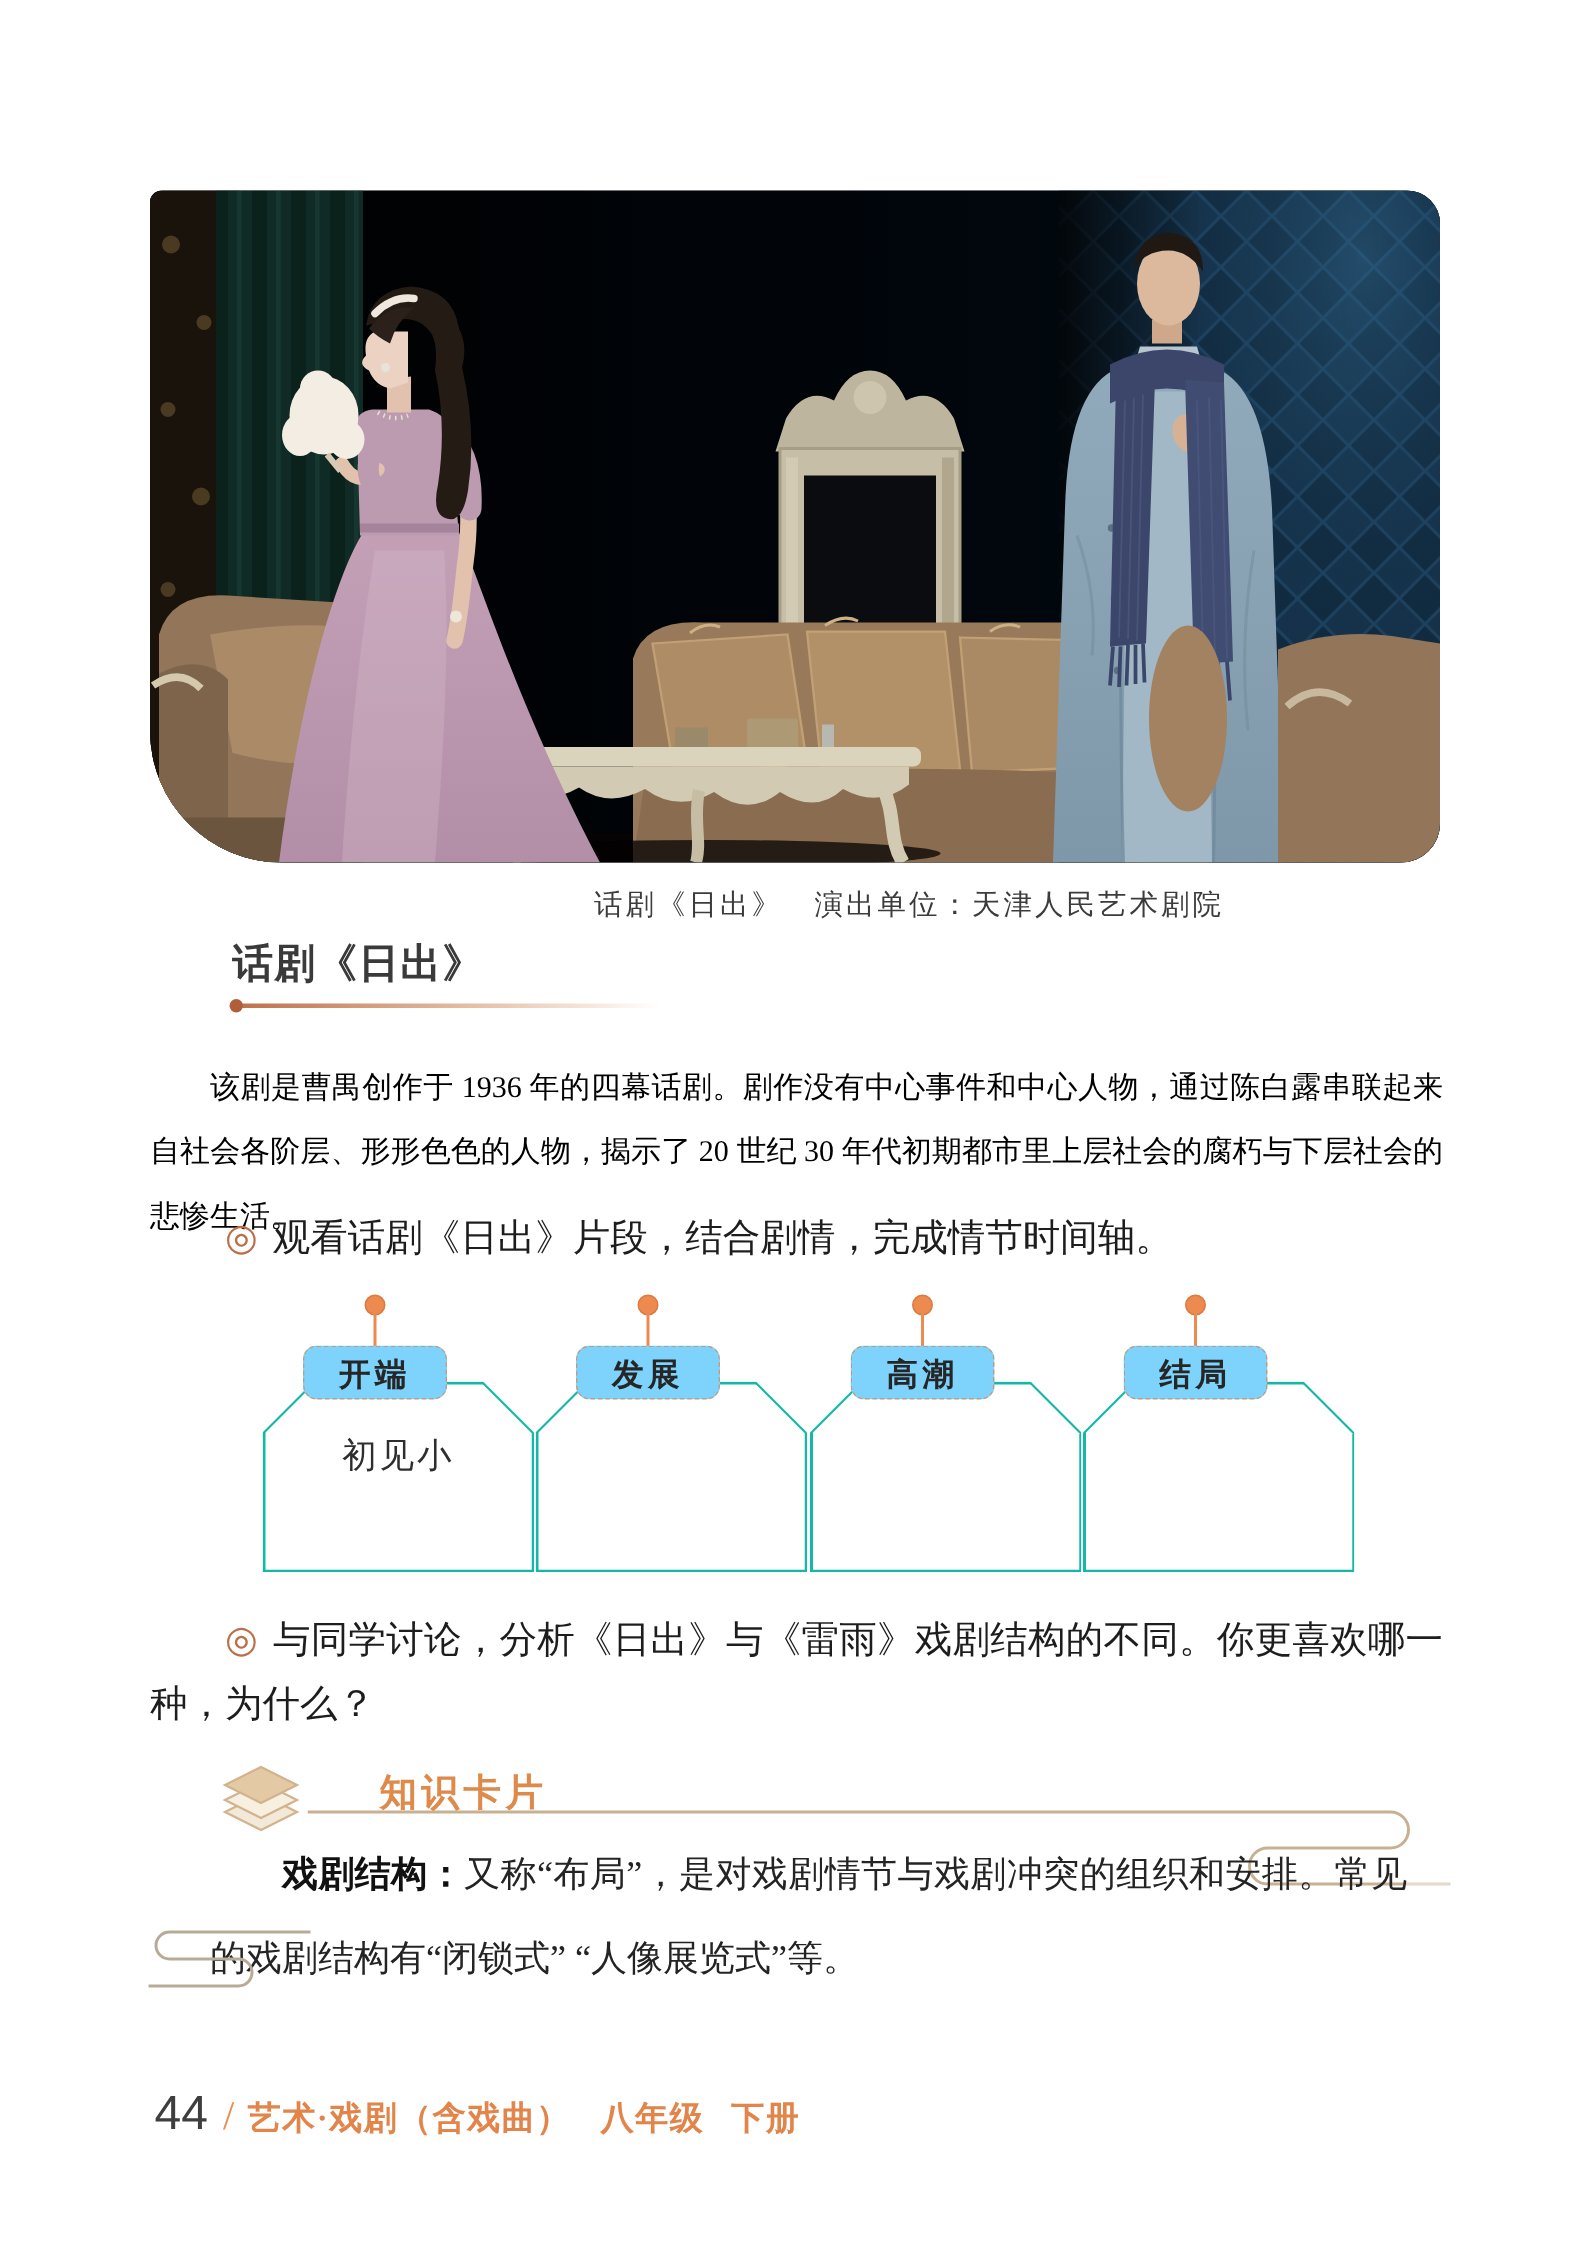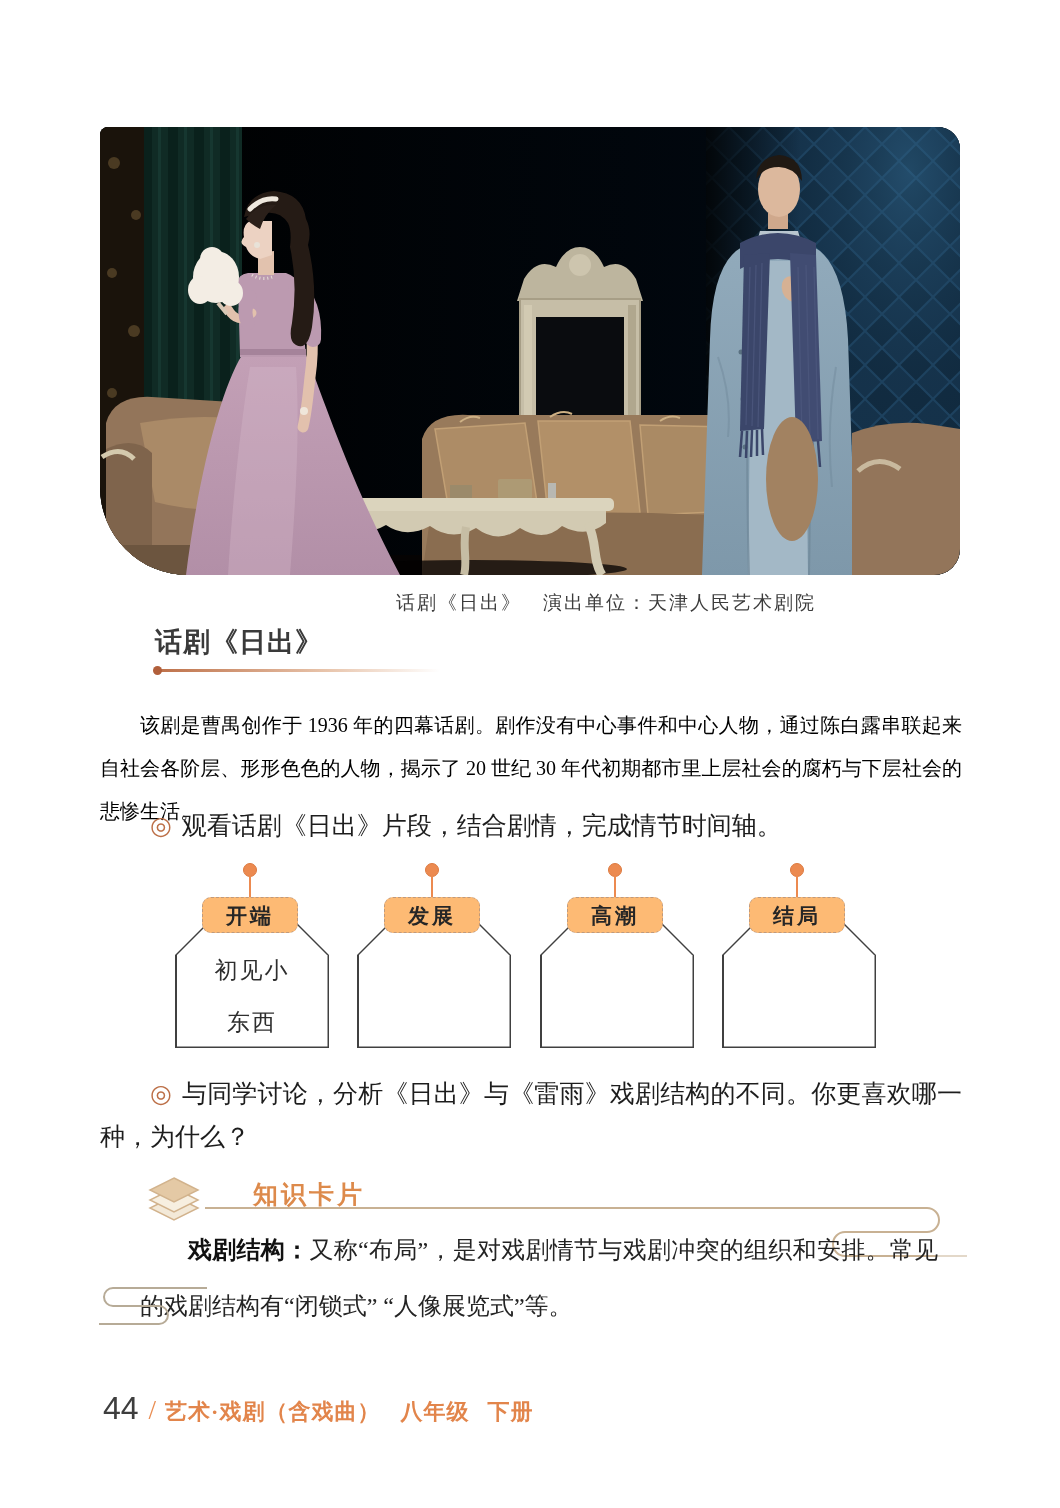--- a/index.html
+++ b/index.html
@@ -30,30 +30,30 @@
   .activity .bullet{color:#bc6f47;margin-right:10px;}
   #activity-1{top:804px;}
   #activity-2{top:1072px;}
 
   
   .timeline{position:absolute;left:0;top:845px;width:1060px;height:215px;}
   .stop{position:absolute;top:0;width:150px;height:215px;}
   .stop .dot{position:absolute;left:50%;margin-left:-7px;top:18px;width:14px;height:14px;border-radius:50%;
              background:#ec8a50;border:1px solid #dd7a40;box-sizing:border-box;}
   .stop .conn{position:absolute;left:50%;margin-left:-1px;top:30px;width:2px;height:24px;background:#ec8a50;}
-  .stage-box{position:absolute;left:0;top:76px;width:154px;height:127px;
-             background:#404040;-webkit-clip-path:polygon(0 34px,34px 0,calc(100% - 34px) 0,100% 34px,100% 100%,0 100%);
-             clip-path:polygon(0 34px,34px 0,calc(100% - 34px) 0,100% 34px,100% 100%,0 100%);}
+  .stage-box{position:absolute;left:0;top:76px;width:168px;height:127px;
+             background:#14b8a6;-webkit-clip-path:polygon(0 34px,34px 0,calc(100% - 34px) 0,100% 34px,100% 100%,0 100%);
+             clip-path:polygon(0 34px,34px 0,calc(100% - 34px) 0,100% 34px,100% 100%,0 100%);padding-left:13px;}
   .stage-box .inner{position:absolute;left:1.5px;top:1.5px;right:1.5px;bottom:1.5px;background:#ffffff;
              -webkit-clip-path:polygon(0 33px,33px 0,calc(100% - 33px) 0,100% 33px,100% 100%,0 100%);
              clip-path:polygon(0 33px,33px 0,calc(100% - 33px) 0,100% 33px,100% 100%,0 100%);
              text-align:center;padding-top:22px;box-sizing:border-box;}
   .note-line{font-size:23px;line-height:52px;color:#2e2e2e;letter-spacing:2px;}
   .stage-tag{position:absolute;left:50%;transform:translateX(-50%);top:52px;min-width:96px;height:36px;
-             line-height:36px;padding:0 12px;box-sizing:border-box;background:#fdba74;
+             line-height:36px;padding:0 12px;box-sizing:border-box;background:#7dd3fc;
              border:1.5px dashed #c09a7c;border-radius:9px;text-align:center;
              font-size:21px;font-weight:bold;color:#262626;letter-spacing:3px;z-index:2;}
 
   
   .kc-icon{position:absolute;left:146px;top:1174px;}
   .kc-title{position:absolute;left:210px;top:1178px;font-family:"Liberation Sans","DejaVu Sans",sans-serif;
             font-size:25px;font-weight:bold;color:#dd8a4b;letter-spacing:3px;margin-left:43px;}
   .kc-divider{position:absolute;left:205px;top:1200px;}
   .kc-cloud-left{position:absolute;left:95px;top:1282px;}
   .kc-text{position:absolute;left:140px;top:1222px;width:798px;font-size:24px;line-height:56px;
@@ -247,21 +247,20 @@
   </p>
 
   <div class="timeline">
 
     <div class="stop" style="left:175px;">
       <div class="dot"></div>
       <div class="conn"></div>
       <div class="stage-box">
         <div class="inner">
           <div class="note-line">初见小</div>
-          <div class="note-line">东西</div>
         </div>
       </div>
       <div class="stage-tag">开端</div>
     </div>
 
     <div class="stop" style="left:540px;">
       <div class="dot"></div>
       <div class="conn"></div>
       <div class="stage-box">
         <div class="inner">

